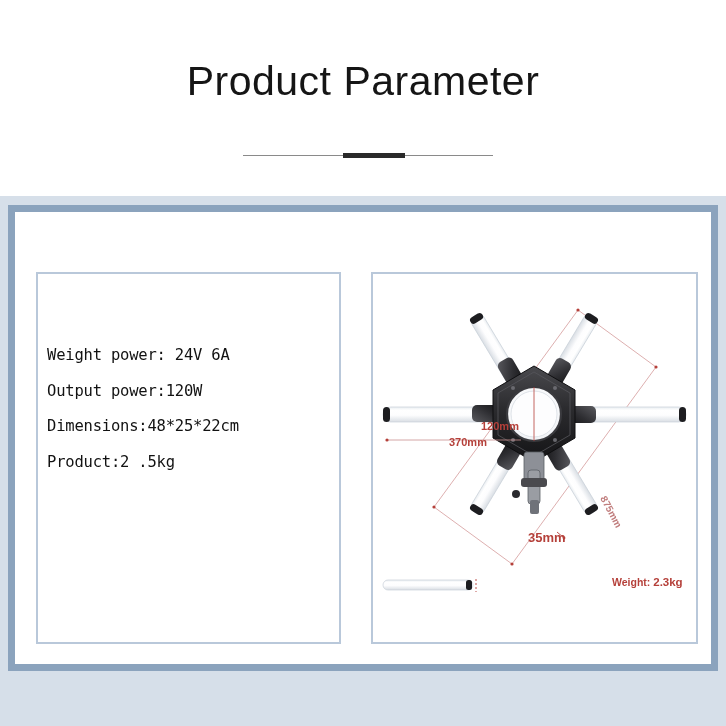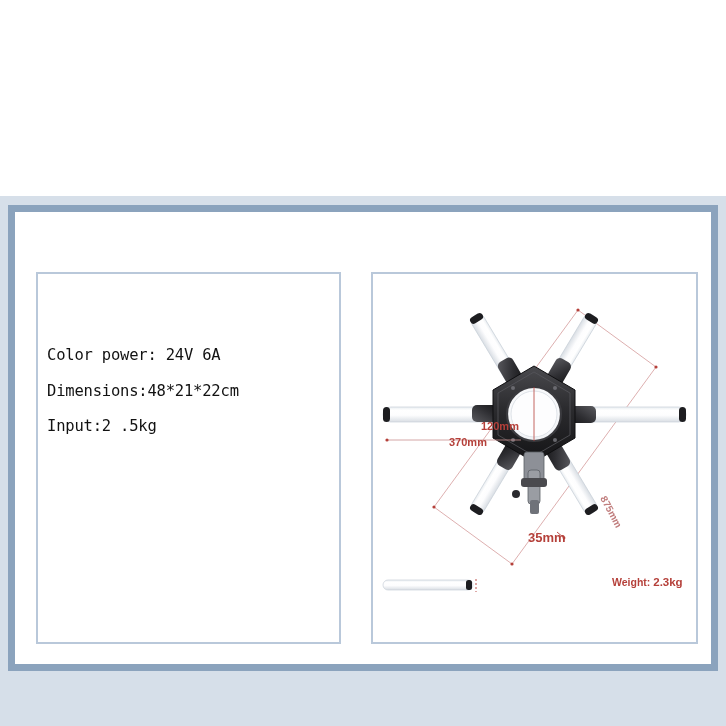--- a/index.html
+++ b/index.html
@@ -99,29 +99,37 @@
     left:241px;top:322px;font-size:10.5px;color:#b5403a;
   }
   .lbl-weight .wval{font-size:11.5px;font-weight:bold;margin-top:40px;}
   .lbl-weight .wkey{font-weight:bold;margin-top:40px;}
 </style>
 </head>
 <body>
 
 <div class="page">
 
+  <div class="header">
+    <div class="title">Product Parameter</div>
+    <div class="divider">
+      <div class="thin"></div>
+      <div class="thick"></div>
+    </div>
+  </div>
 
   <div class="band"></div>
   <div class="frame"></div>
 
   <div class="panel panel-specs"></div>
   <div class="spec-list">
-    <div class="spec-line">Color power: 24V 6A</div>
-    <div class="spec-line">Dimensions:48*21*22cm</div>
-    <div class="spec-line">Input:2 .5kg</div>
+    <div class="spec-line">Weight power: 24V 6A</div>
+    <div class="spec-line">Output power:120W</div>
+    <div class="spec-line">Dimensions:48*25*22cm</div>
+    <div class="spec-line">Product:2 .5kg</div>
   </div>
 
   <div class="panel panel-diagram"></div>
   <div class="diagram">
 
     <svg class="diag-svg" width="327" height="372" viewBox="0 0 327 372">
       <defs>
         <linearGradient id="tubeGrad" x1="0" y1="0" x2="0" y2="1">
           <stop offset="0%" stop-color="#e9edf1"></stop>
           <stop offset="22%" stop-color="#ffffff"></stop>

